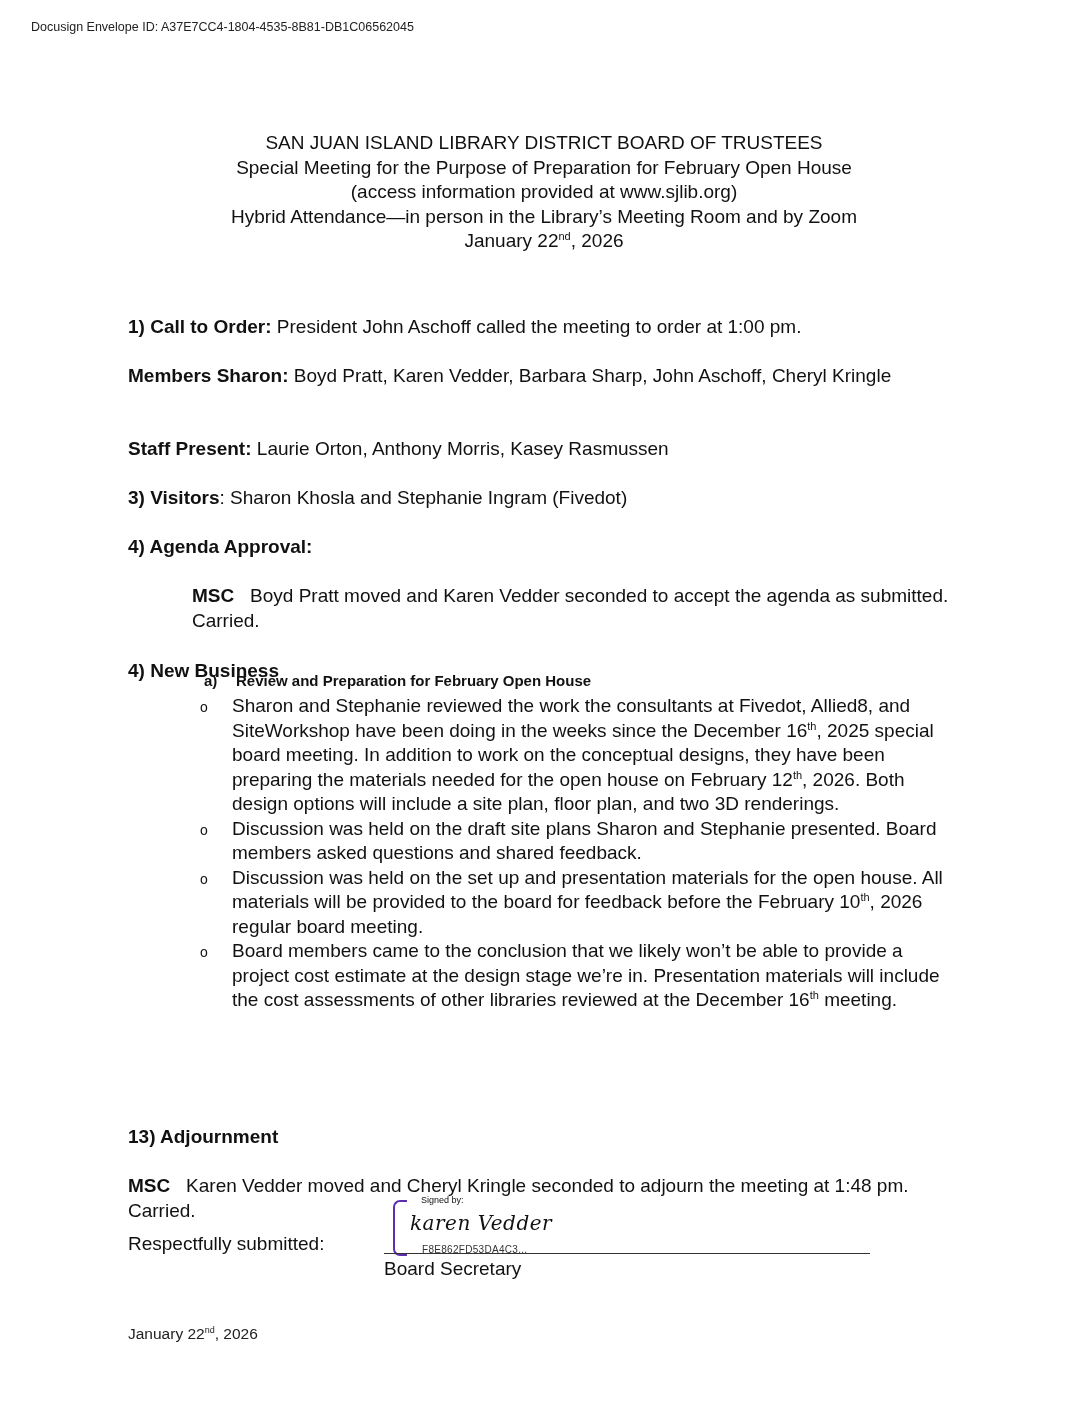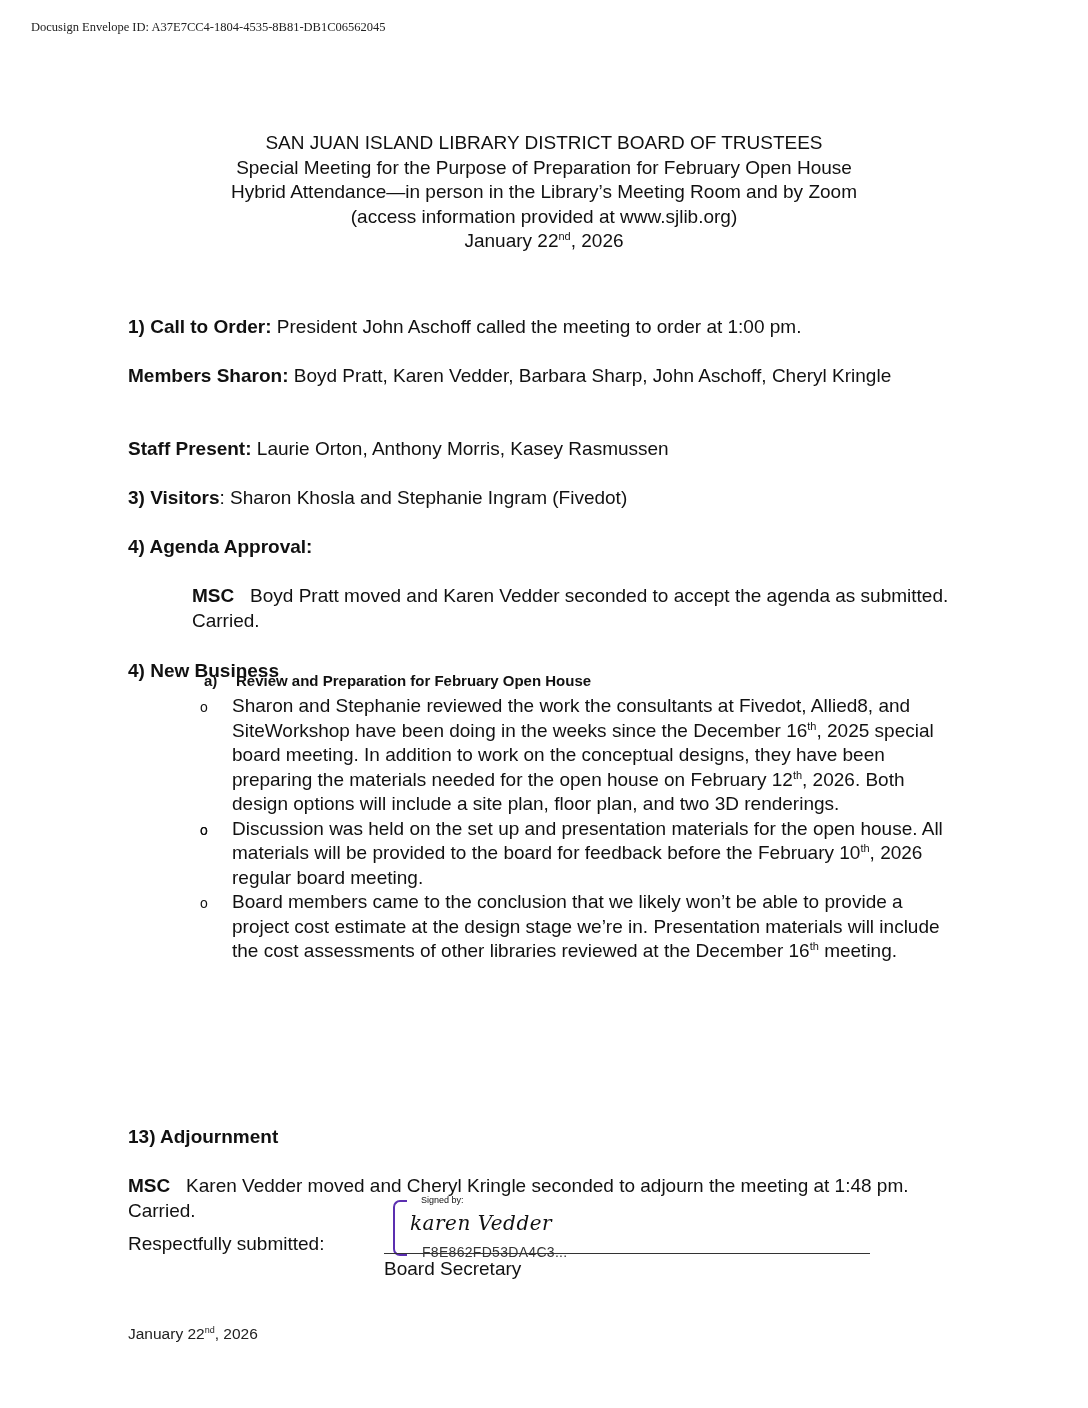--- a/index.html
+++ b/index.html
@@ -1,49 +1,49 @@
 <!DOCTYPE html>
 <html><head>
 <meta charset="utf-8">
 <style>
   html, body { margin: 0; padding: 0; background: #ffffff; }
   body { width: 1088px; height: 1408px; position: relative; overflow: hidden;
          font-family: "Liberation Sans", sans-serif; color: #111; }
-  .envelope { position: absolute; left: 31px; top: 20px; font-size: 12.5px; color: #222; font-family: Liberation Serif, serif; }
+  .envelope { position: absolute; left: 31px; top: 20px; font-size: 12.5px; color: #222; }
   .header { position: absolute; left: 0; width: 1088px; top: 131px; text-align: center; font-size: 19px; line-height: 24.5px; }
   .header .b { font-weight: normal; }
   .block { position: absolute; left: 128px; width: 830px; font-size: 19px; line-height: 24.5px; margin-top: 39px; }
   .b { font-weight: bold; }
   sup { font-size: 11px; line-height: 0; vertical-align: 7px; }
   .indent { left: 192px; width: 760px; }
   .sub-head { position: absolute; left: 160px; top: 669px; font-size: 15px; font-weight: bold; line-height: 24.5px; margin-left: 44px; }
   .sub-head .letter { display: inline-block; width: 32px; }
   .bullets { position: absolute; left: 200px; top: 694px; width: 760px; font-size: 19px; line-height: 24.5px; margin: 0; padding: 0; list-style: none; }
   .bullets li { position: relative; padding-left: 32px; }
   .bullets li .bul { position: absolute; left: 0; top: 1px; font-size: 14px; }
   .sig-label { position: absolute; left: 128px; top: 1233px; font-size: 19px; }
   .sig-line { position: absolute; left: 384px; top: 1253px; width: 486px; height: 0; border-top: 1.5px solid #333; }
   .sig-title { position: absolute; left: 384px; top: 1258px; font-size: 19px; }
   .sig-box { position: absolute; left: 393px; top: 1200px; width: 12px; height: 52px; border: 2px solid #5b2fb0; border-right: none; border-radius: 7px 0 0 7px; }
   .signed-by { position: absolute; left: 421px; top: 1195px; font-size: 9px; color: #111; }
   .signature { position: absolute; left: 410px; top: 1211px; font-family: "DejaVu Serif", serif; font-style: italic; font-size: 20px; color: #111; letter-spacing: 0.5px; }
-  .sig-id { position: absolute; left: 422px; top: 1244px; font-size: 14px; color: #333; letter-spacing: 0.3px; }
+  .sig-id { position: absolute; left: 422px; top: 1244px; font-size: 10px; color: #333; letter-spacing: 0.3px; }
   .footer { position: absolute; left: 128px; top: 1325px; font-size: 15.5px; color: #222; }
   .footer sup { font-size: 9px; vertical-align: 6px; }
 </style>
 </head>
 <body>
 
 <div class="envelope">Docusign Envelope ID: A37E7CC4-1804-4535-8B81-DB1C06562045</div>
 
 <div class="header">
   <div class="b">SAN JUAN ISLAND LIBRARY DISTRICT BOARD OF TRUSTEES</div>
   <div class="b">Special Meeting for the Purpose of Preparation for February Open House</div>
+  <div>(access information provided at www.sjlib.org)</div>
   <div>Hybrid Attendance—in person in the Library’s Meeting Room and by Zoom</div>
-  <div>(access information provided at www.sjlib.org)</div>
   <div><span>January 22</span><sup>nd</sup><span>, 2026</span></div>
 </div>
 
 <div class="block" style="top:276px;">
   <span class="b">1) Call to Order:</span><span> President John Aschoff called the meeting to order at 1:00 pm.</span>
 </div>
 
 <div class="block" style="top:325px; width:800px;">
   <span class="b">Members Sharon:</span><span> Boyd Pratt, Karen Vedder, Barbara Sharp, John Aschoff, Cheryl Kringle</span>
 </div>
@@ -72,20 +72,21 @@
   <span class="letter">a)</span><span>Review and Preparation for February Open House</span>
 </div>
 
 <ul class="bullets">
   <li>
     <span class="bul">o</span>
     <span>Sharon and Stephanie reviewed the work the consultants at Fivedot, Allied8, and SiteWorkshop have been doing in the weeks since the December 16</span><sup>th</sup><span>, 2025 special board meeting. In addition to work on the conceptual designs, they have been preparing the materials needed for the open house on February 12</span><sup>th</sup><span>, 2026. Both design options will include a site plan, floor plan, and two 3D renderings.</span>
   </li>
   <li>
     <span class="bul">o</span>
+    <span>Discussion was held on the draft site plans Sharon and Stephanie presented. Board members asked questions and shared feedback.</span>
   </li>
   <li>
     <span class="bul">o</span>
     <span>Discussion was held on the set up and presentation materials for the open house. All materials will be provided to the board for feedback before the February 10</span><sup>th</sup><span>, 2026 regular board meeting.</span>
   </li>
   <li>
     <span class="bul">o</span>
     <span>Board members came to the conclusion that we likely won’t be able to provide a project cost estimate at the design stage we’re in. Presentation materials will include the cost assessments of other libraries reviewed at the December 16</span><sup>th</sup><span> meeting.</span>
   </li>
 </ul>

